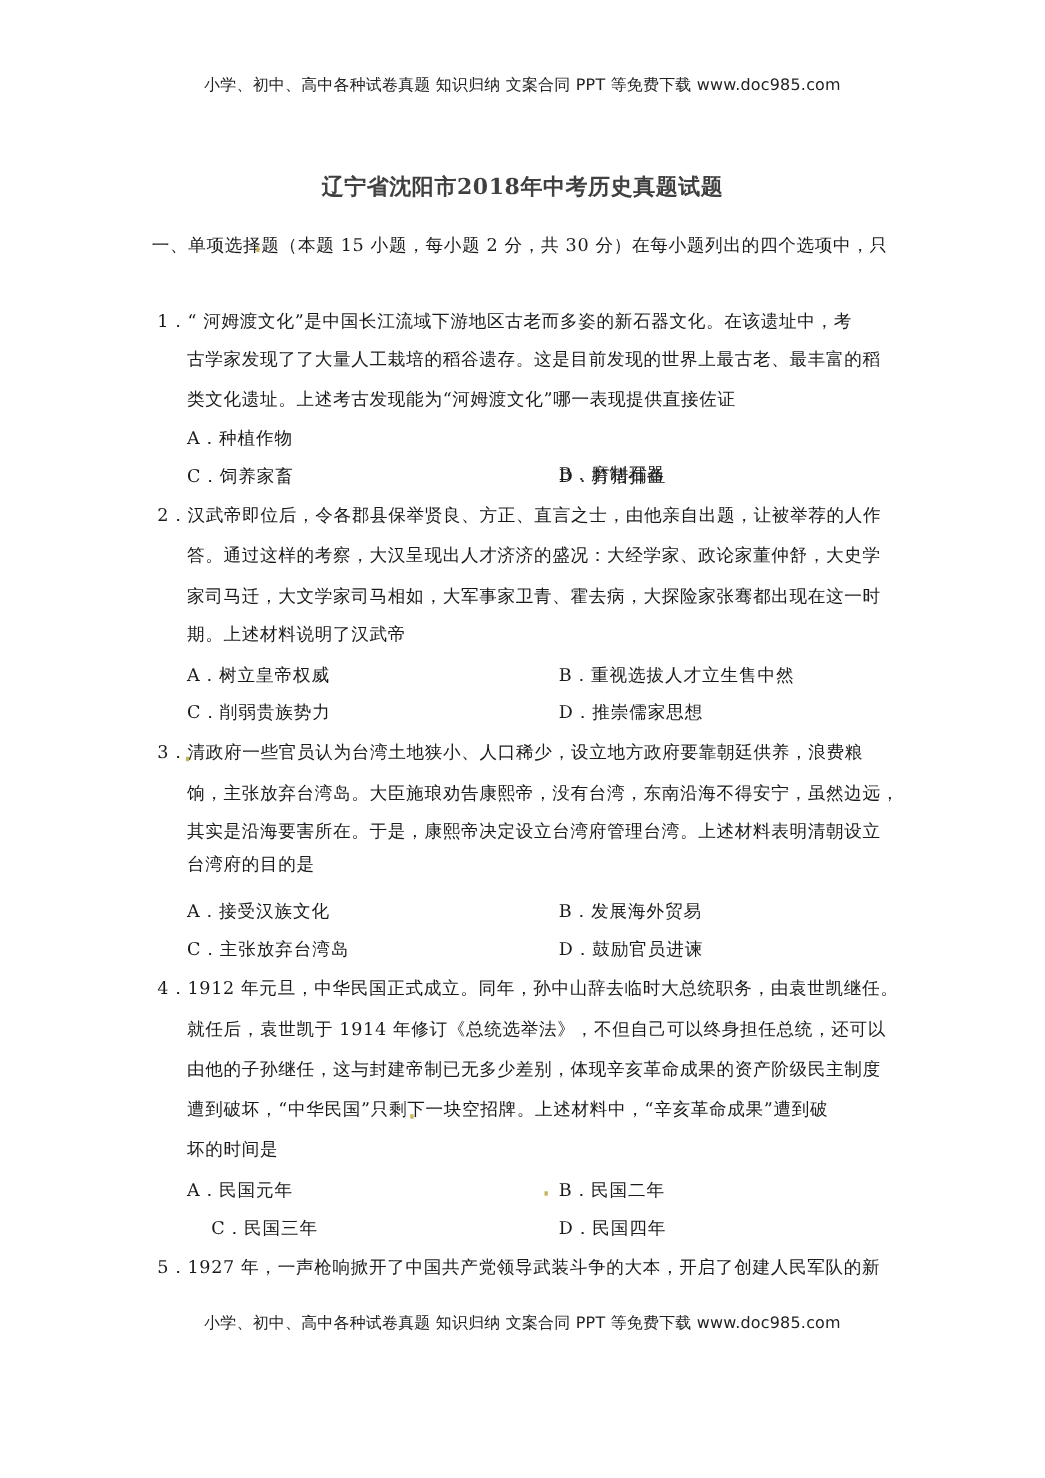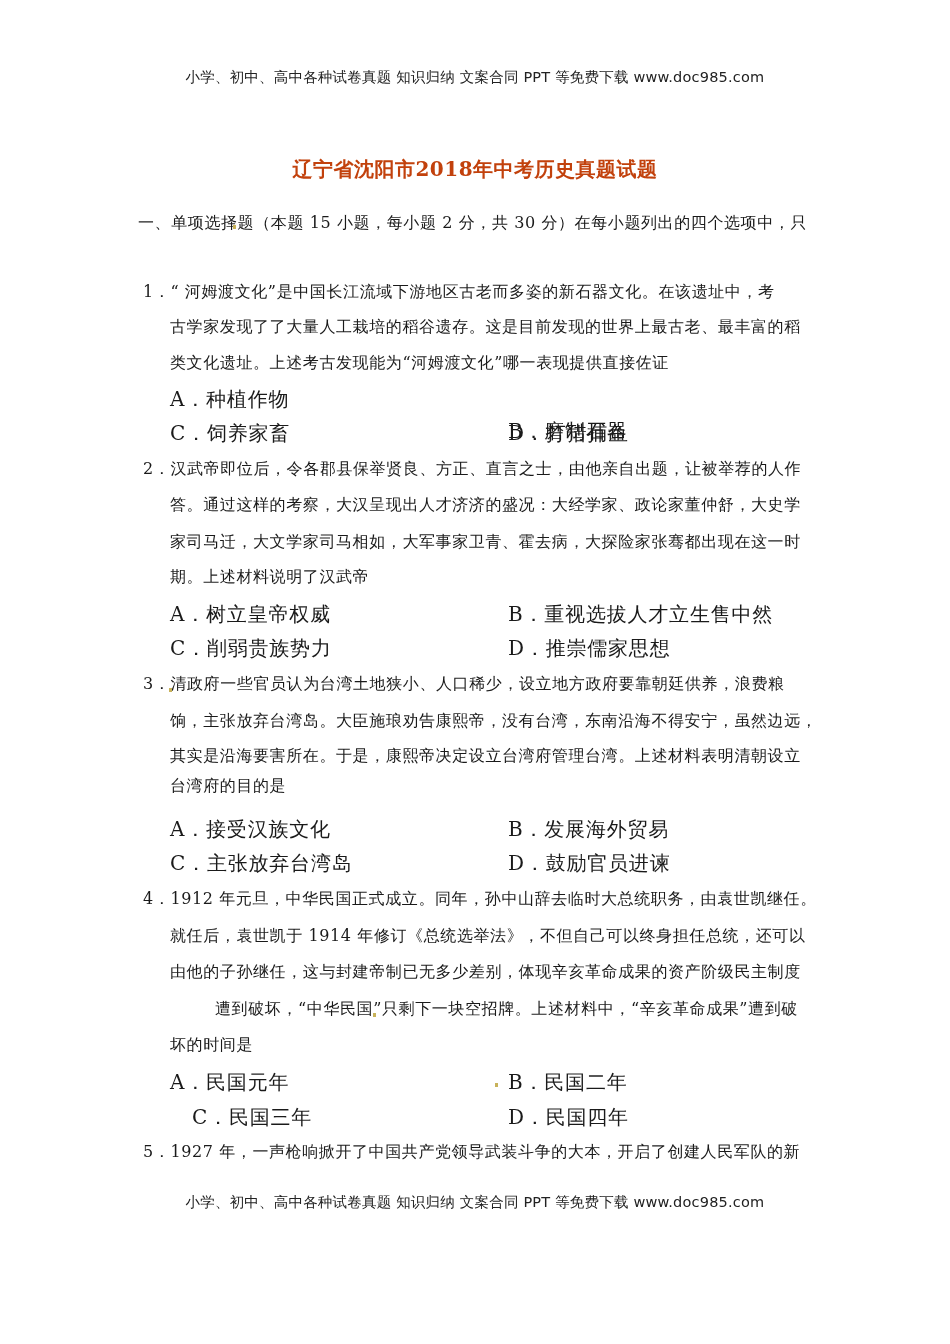--- a/index.html
+++ b/index.html
@@ -5,24 +5,24 @@
   html, body { margin: 0; padding: 0; background: #ffffff; }
   body { width: 950px; height: 1344px; position: relative; overflow: hidden;
          font-family: "DejaVu Serif", "Liberation Serif", serif; color: #1a1a1a; }
   .page { position: absolute; left: 0; top: 0; width: 950px; height: 1344px; padding-left: 25px; }
   .banner { position: absolute; left: 0; width: 950px; text-align: center;
             font-family: "DejaVu Sans", "Liberation Sans", sans-serif;
             font-size: 14.5px; color: #222; letter-spacing: 0.2px; white-space: nowrap; }
   .banner.top { top: 68px; }
   .banner.bottom { top: 1193px; }
   .title { position: absolute; top: 156px; left: 0; width: 950px; text-align: center;
-           color: #c2410c; font-weight: bold; font-size: 20px; letter-spacing: 0.5px; }
+           color: #404040; font-weight: bold; font-size: 20px; letter-spacing: 0.5px; }
   .line { position: absolute; font-size: 16px; white-space: nowrap; line-height: 22px; letter-spacing: 0.6px; }
   .num { display: inline-block; }
-  .opt { position: absolute; font-size: 20px; white-space: nowrap; line-height: 22px; letter-spacing: 0.8px; }
+  .opt { position: absolute; font-size: 16px; white-space: nowrap; line-height: 22px; letter-spacing: 0.8px; }
   .dot { position: absolute; width: 3px; height: 4px; background: #c8b25a; }
 </style>
 </head>
 <body>
 
 <div class="page">
 
   <div class="banner top">小学、初中、高中各种试卷真题 知识归纳 文案合同 PPT 等免费下载  www.doc985.com</div>
 
   <div class="title">辽宁省沈阳市2018年中考历史真题试题</div>
@@ -68,21 +68,21 @@
     <div class="opt" style="left:170px; top:852px;">C．主张放弃台湾岛</div>
     <div class="opt" style="left:508px; top:852px;">D．鼓励官员进谏</div>
   </div>
 
   <div>
     <div class="line" style="left:143px; top:888px;">
       <span class="num">4．</span><span>1912 年元旦，中华民国正式成立。同年，孙中山辞去临时大总统职务，由袁世凯继任。</span>
     </div>
     <div class="line" style="left:170px; top:925px;">就任后，袁世凯于 1914 年修订《总统选举法》，不但自己可以终身担任总统，还可以</div>
     <div class="line" style="left:170px; top:961px;">由他的子孙继任，这与封建帝制已无多少差别，体现辛亥革命成果的资产阶级民主制度</div>
-    <div class="line" style="left:170px; top:998px;margin-left:45px;">遭到破坏，“中华民国”只剩下一块空招牌。上述材料中，“辛亥革命成果”遭到破</div>
+    <div class="line" style="left:170px; top:998px;">遭到破坏，“中华民国”只剩下一块空招牌。上述材料中，“辛亥革命成果”遭到破</div>
     <div class="dot" style="left:373px; top:1013px;"></div>
     <div class="line" style="left:170px; top:1034px;">坏的时间是</div>
     <div class="opt" style="left:170px; top:1071px;">A．民国元年</div>
     <div class="dot" style="left:495px; top:1083px;"></div>
     <div class="opt" style="left:508px; top:1071px;">B．民国二年</div>
     <div class="opt" style="left:170px; top:1106px;margin-left:22px;">C．民国三年</div>
     <div class="opt" style="left:508px; top:1106px;">D．民国四年</div>
   </div>
 
   <div>

